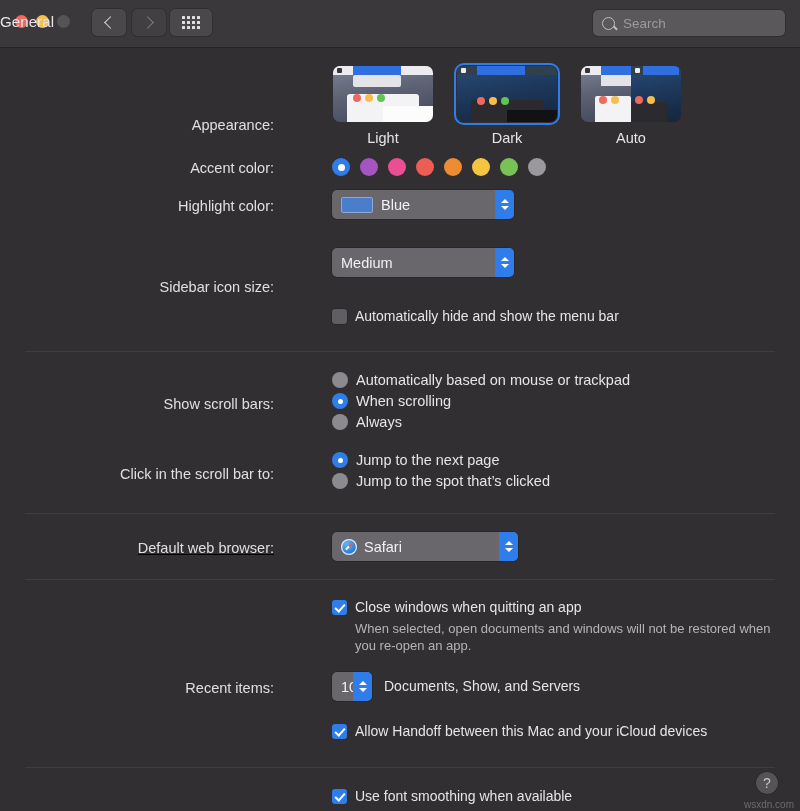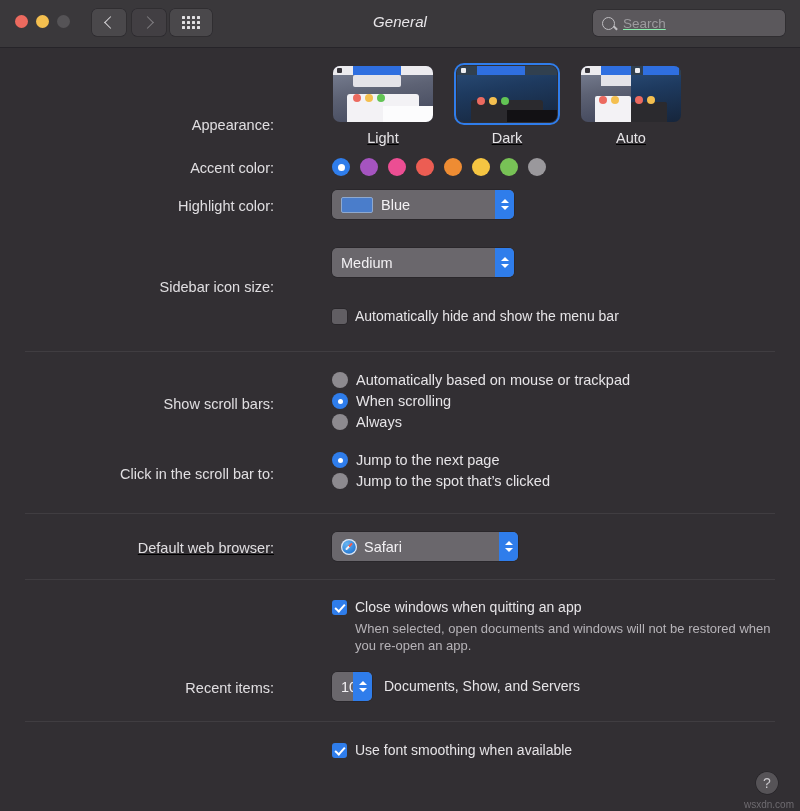--- a/index.html
+++ b/index.html
@@ -93,25 +93,24 @@
   .dotgrid i {
     width: 3px; height: 3px;
     background: #E2E0E3;
     border-radius: 0.5px;
     display: block;
   }
 
   #win-title {
     position: absolute;
     left: 0; right: 0; top: 13px;
-    text-align: center;
+    text-align: left;
     font-size: 15px;
     color: #E8E6E9;
     letter-spacing: 0.1px;
-    font-style: italic;
   }
 
   #searchbox {
     position: absolute;
     right: 15px;
     top: 10px;
     width: 192px;
     height: 26px;
     background: #5B585C;
     border-radius: 5px;
@@ -137,21 +136,20 @@
   }
   #search-input {
     background: transparent;
     border: none;
     outline: none;
     color: #86efac;
     font-family: "Liberation Sans", sans-serif;
     font-size: 13.5px;
     margin-left: 6px;
     width: 150px;
-    text-decoration: underline;
   }
   #search-input::placeholder { color: #9C9A9E; }
 
   
   #content {
     position: relative;
     padding: 0;
   }
   .row {
     display: flex;
@@ -180,21 +178,20 @@
     padding-top: 18px;
   }
   #appearance-row .lbl { padding-top: 38px; }
   .appearance-options {
     display: flex;
     gap: 22px;
   }
   .appr {
     width: 102px;
     text-align: center;
-    text-decoration: underline;
   }
   .thumb {
     width: 100px;
     height: 56px;
     border-radius: 7px;
     overflow: hidden;
     position: relative;
     box-sizing: border-box;
     margin: 0 auto;
   }
@@ -657,20 +654,29 @@
             <span class="arrows">
               <span class="arrow-up"></span>
                 <span class="arrow-dn"></span>
             </span>
           </div>
           <span class="cbtext">Documents, Show, and Servers</span>
         </div>
       </div>
     </div>
 
+    <div class="row" style="padding-top:21px;">
+      <div class="lbl"></div>
+      <div class="ctl">
+        <div class="cbrow">
+          <span class="cbox checked"></span>
+          <span class="cbtext">Allow Handoff between this Mac and your iCloud devices</span>
+        </div>
+      </div>
+    </div>
 
     <hr class="sep" style="margin-top:20px;">
 
     <div class="row" style="padding-top:19px;">
       <div class="lbl"></div>
       <div class="ctl">
         <div class="cbrow">
           <span class="cbox checked"></span>
           <span class="cbtext">Use font smoothing when available</span>
         </div>

